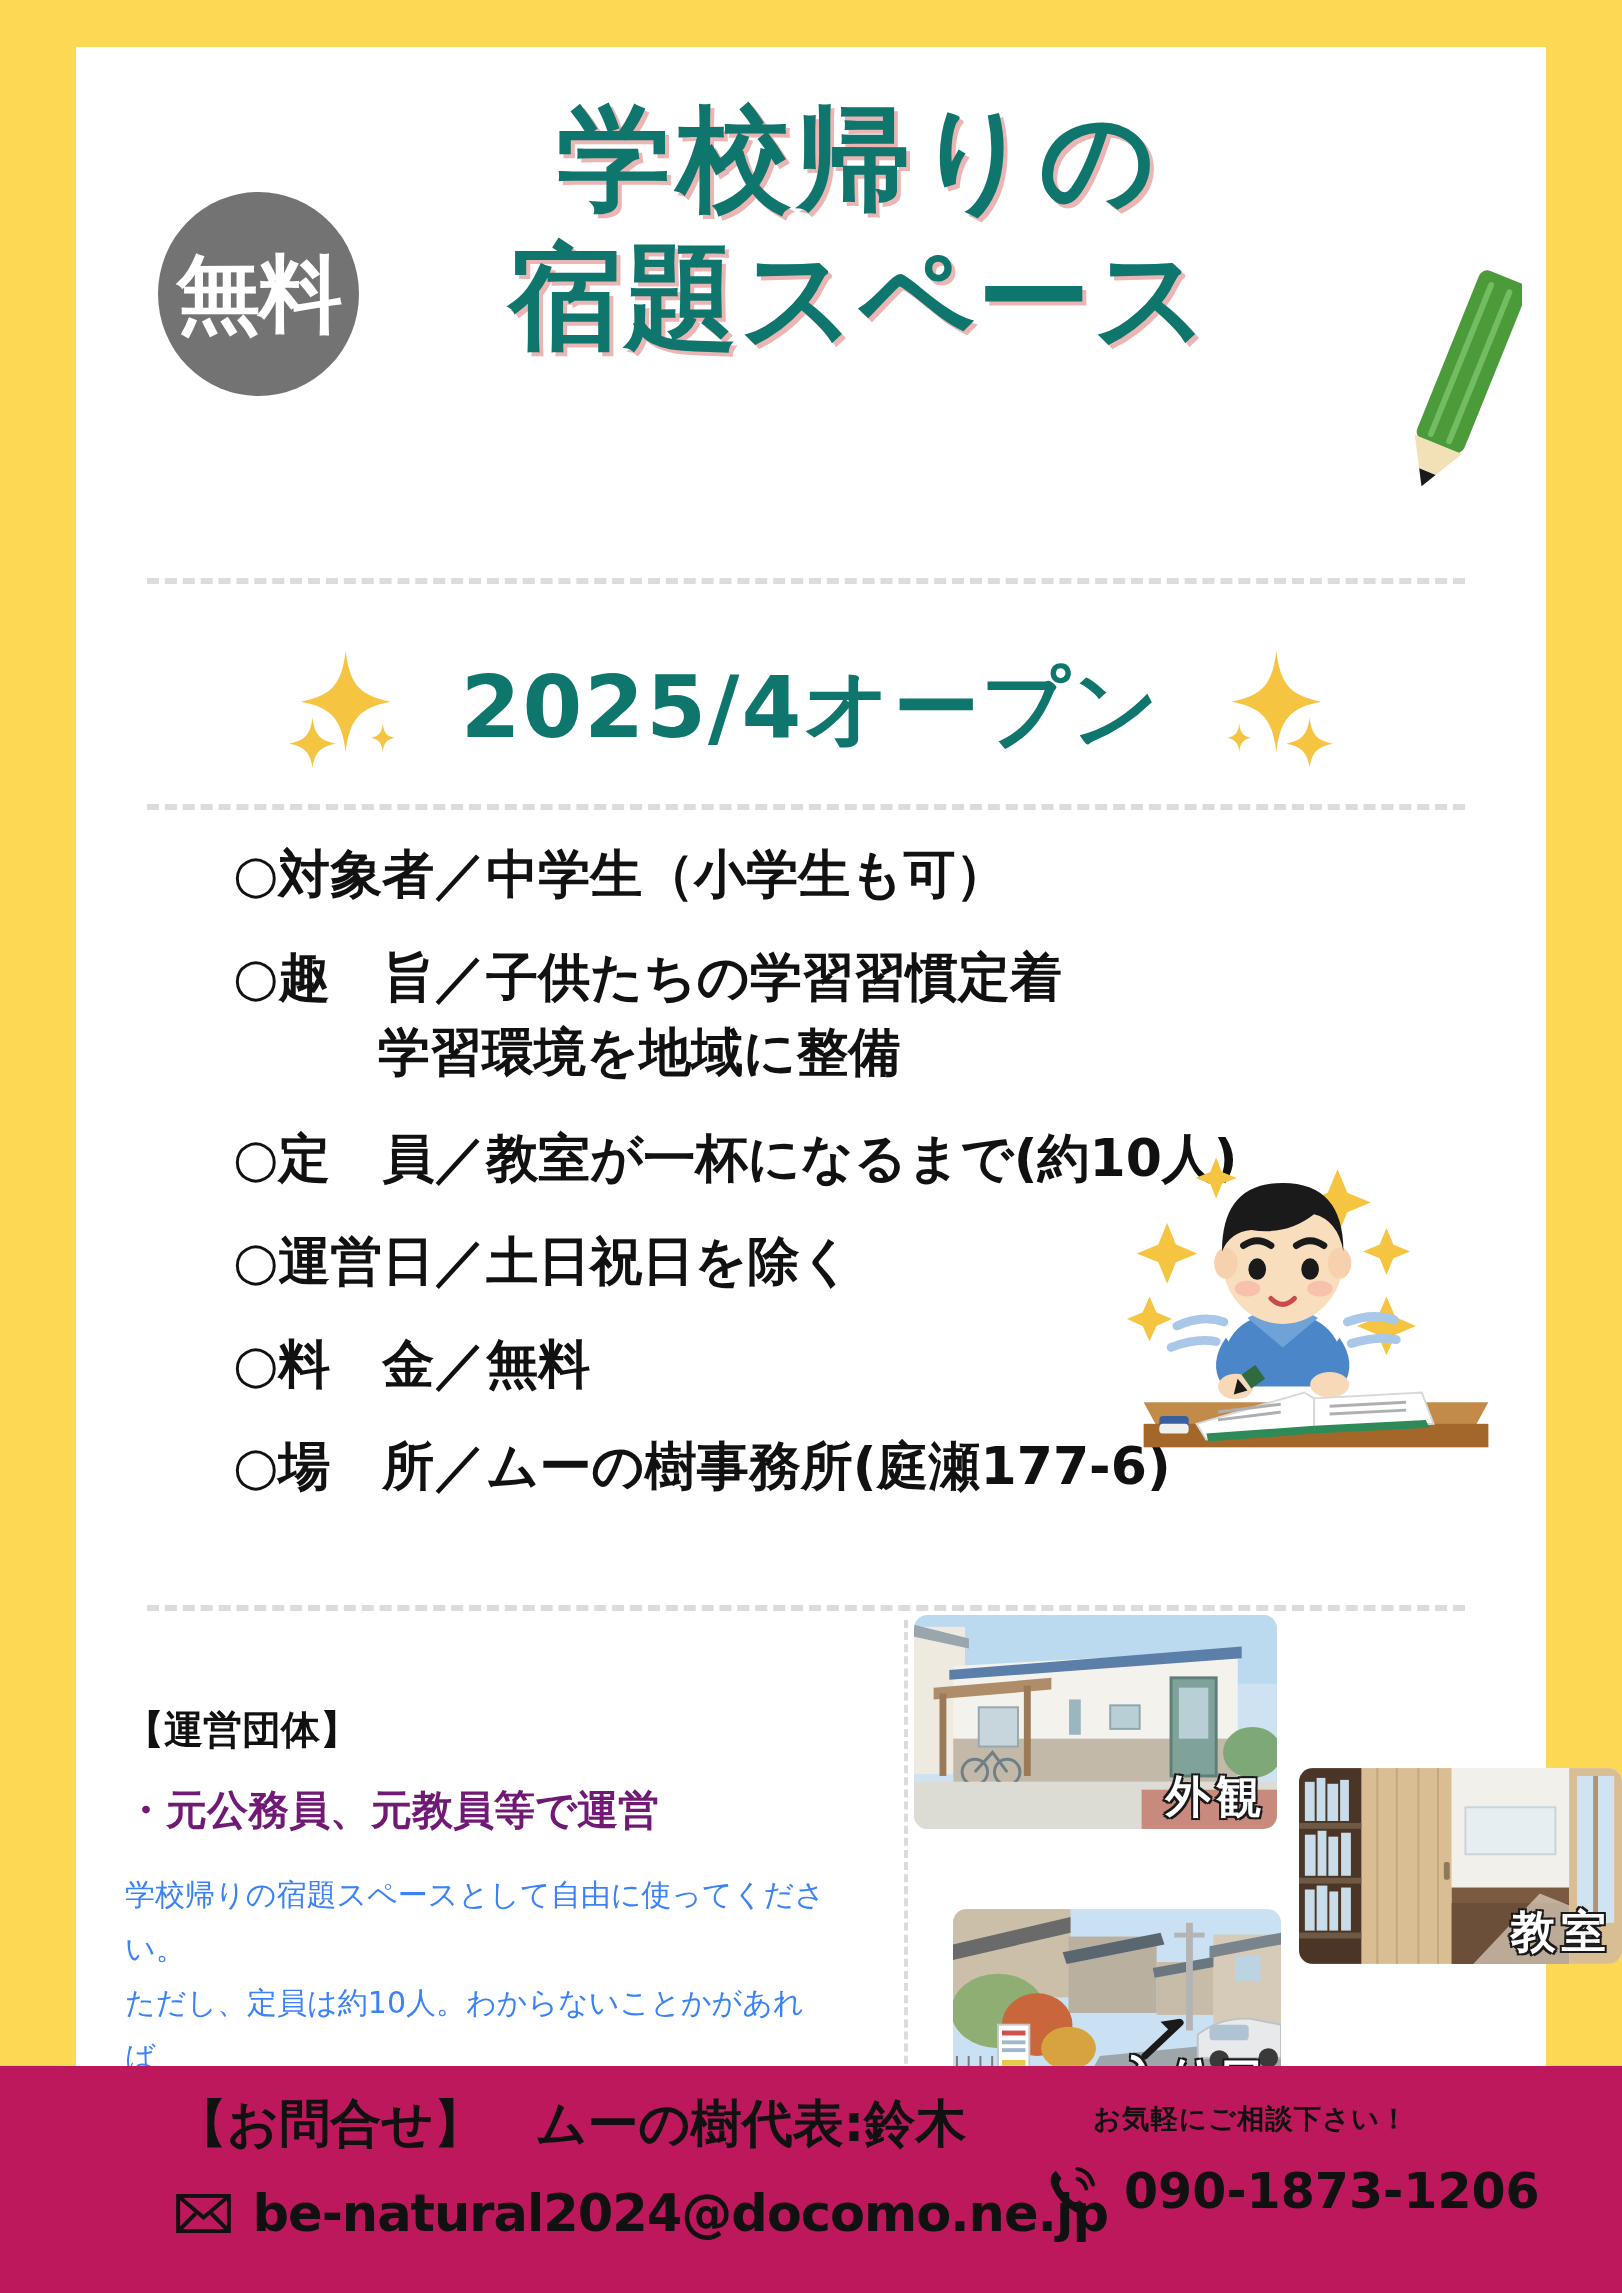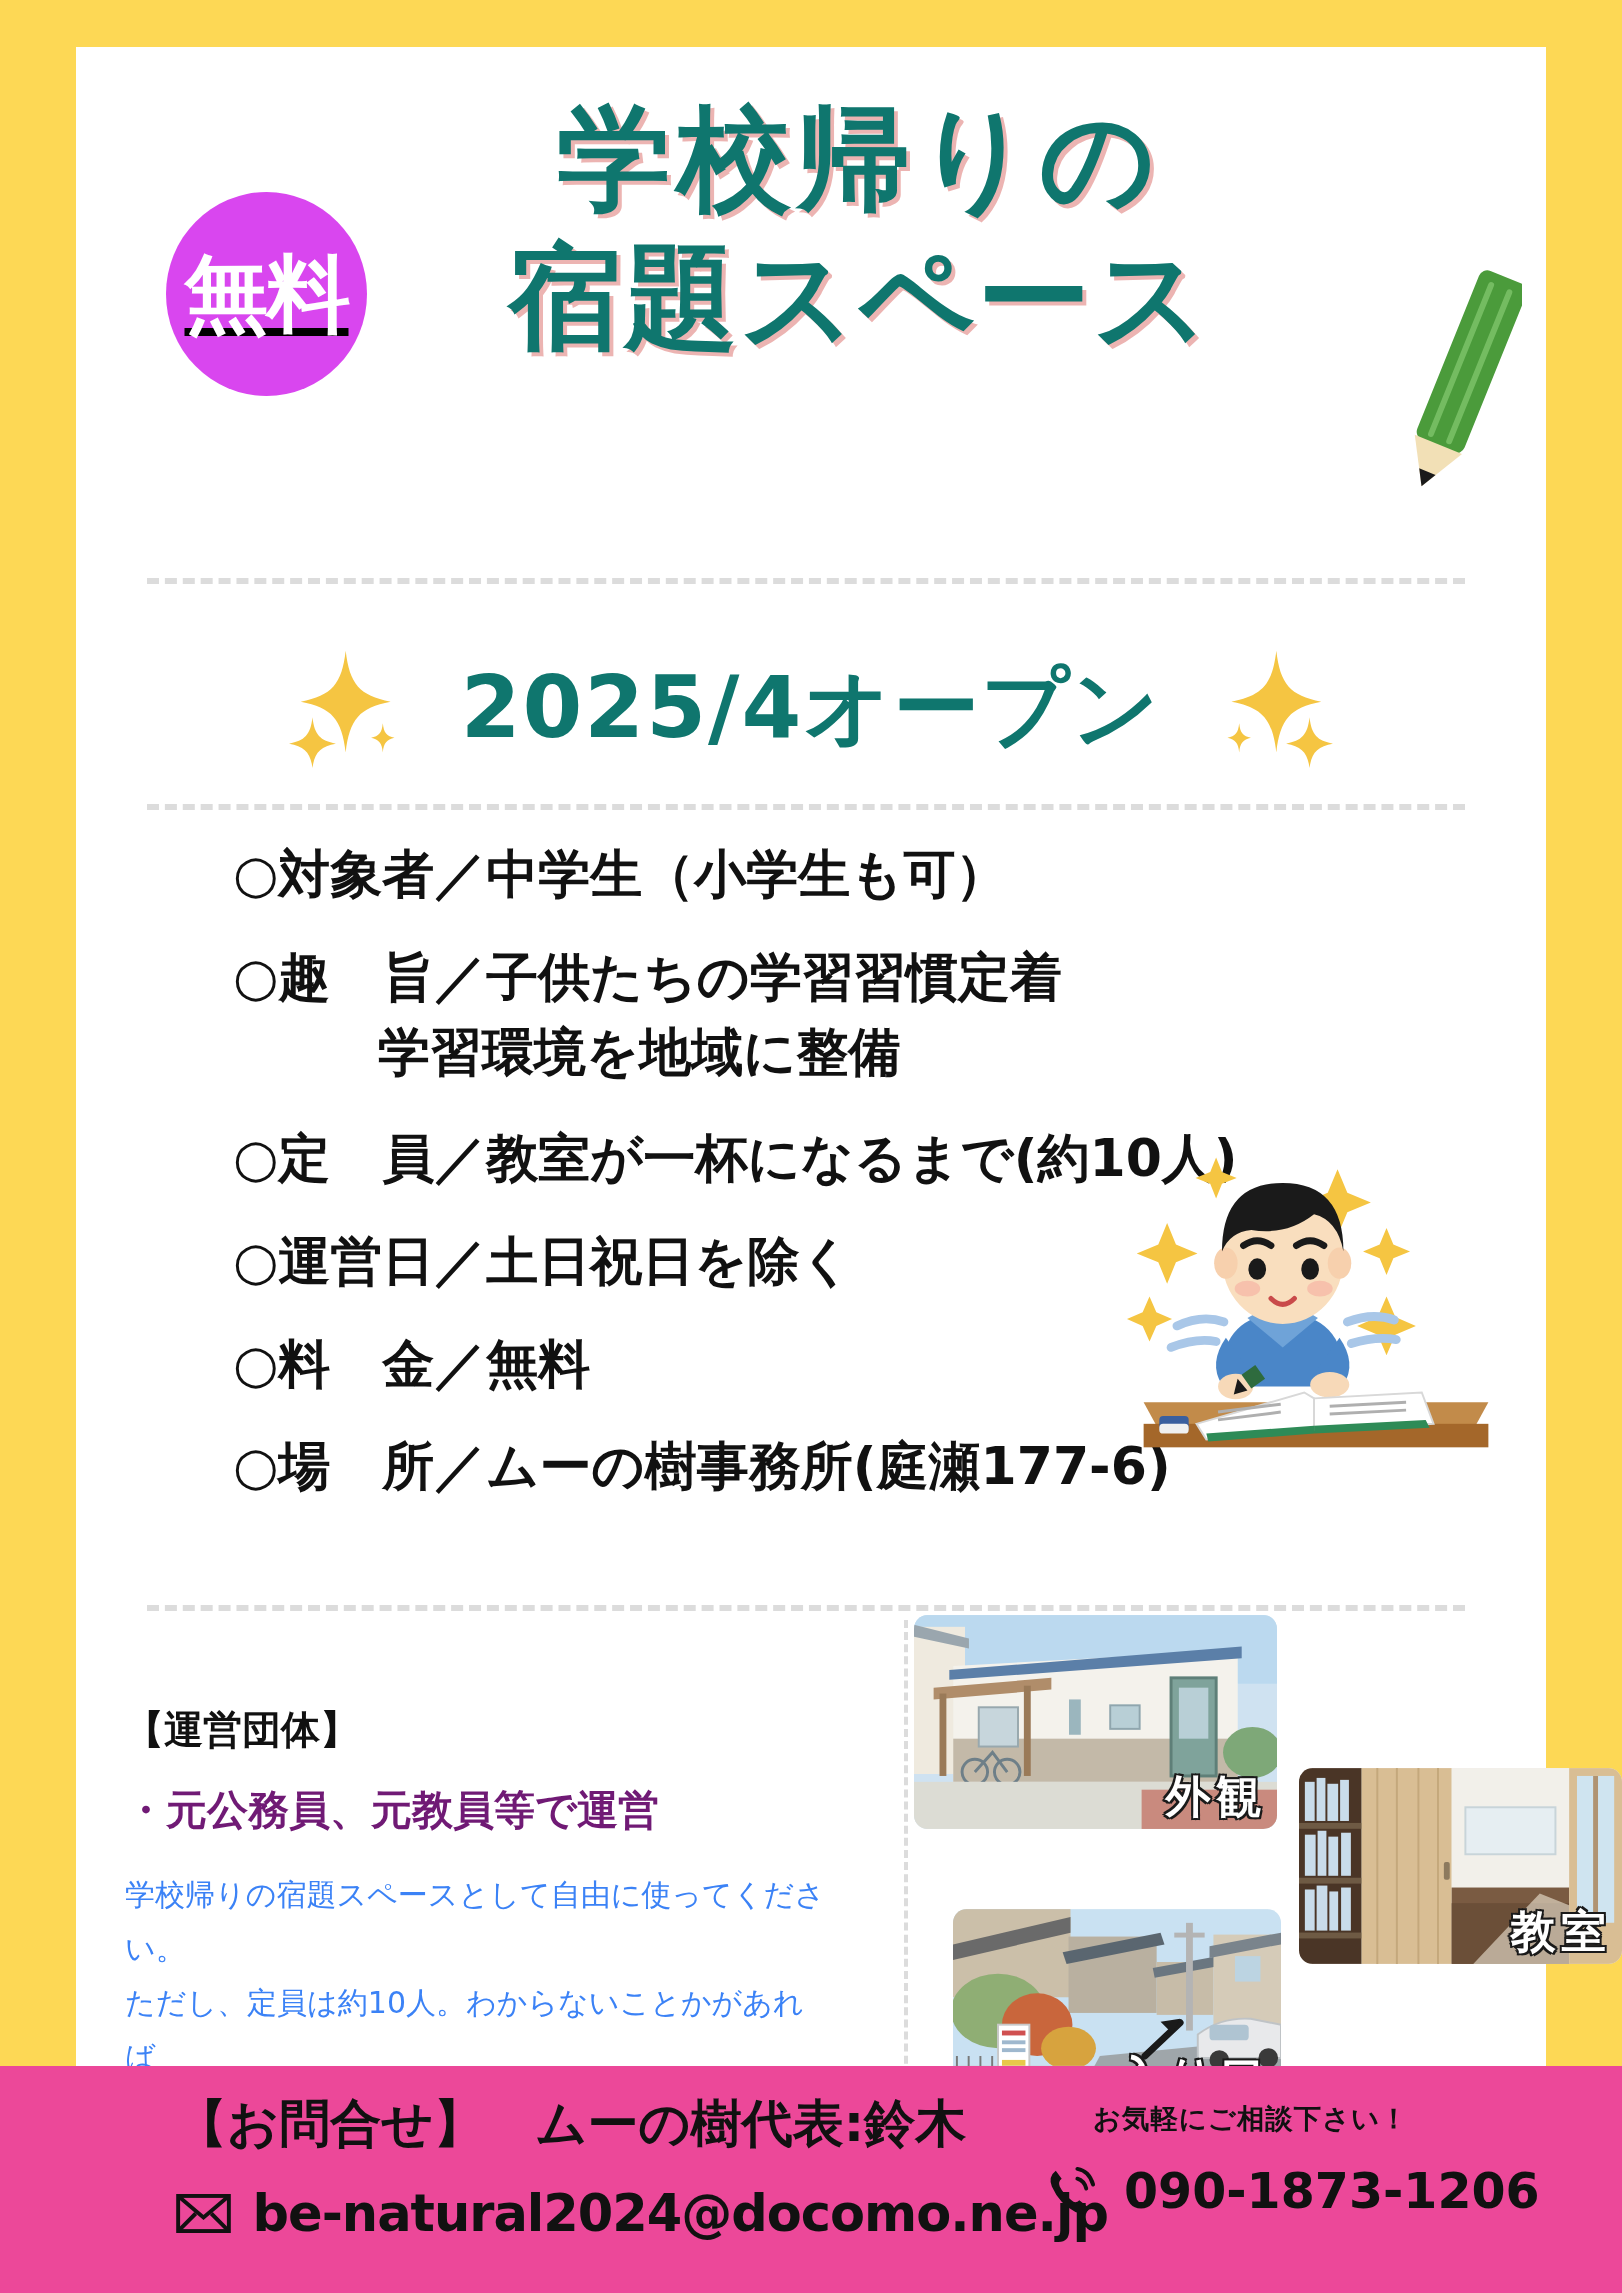--- a/index.html
+++ b/index.html
@@ -35,30 +35,29 @@
   .header {
     position: absolute;
     left: 0;
     top: 0;
     width: 1470px;
     height: 461px;
   }
 
   .badge-free {
     position: absolute;
-    left: 90px;
+    left: 82px;
     top: 145px;
     width: 201px;
     height: 204px;
     border-radius: 50%;
-    background: #d946ef;
+    background: #737373;
     display: flex;
     align-items: center;
     justify-content: center;
-    text-decoration: underline;
   }
   .badge-free-label {
     color: #ffffff;
     font-size: 84px;
     font-weight: 700;
     letter-spacing: -2px;
     line-height: 1;
     font-family: "DejaVu Sans", sans-serif;
   }
 
@@ -225,21 +224,21 @@
   .photo-class    { left: 1223px; top: 1721px; width: 323px; height: 196px; }
   .photo-entrance { left: 877px; top: 1862px;  width: 328px; height: 201px; }
 
   
   .footer {
     position: absolute;
     left: 0;
     top: 2066px;
     width: 1622px;
     height: 227px;
-    background: #ec4899;
+    background: #be185d;
   }
   .footer-left { position: absolute; left: 176px; top: 23.5px; }
   .contact-line-1 {
     font-size: 51px;
     font-weight: 700;
     color: #111;
     white-space: pre;
     font-family: "DejaVu Sans", sans-serif;
   }
   .contact-line-2 {

